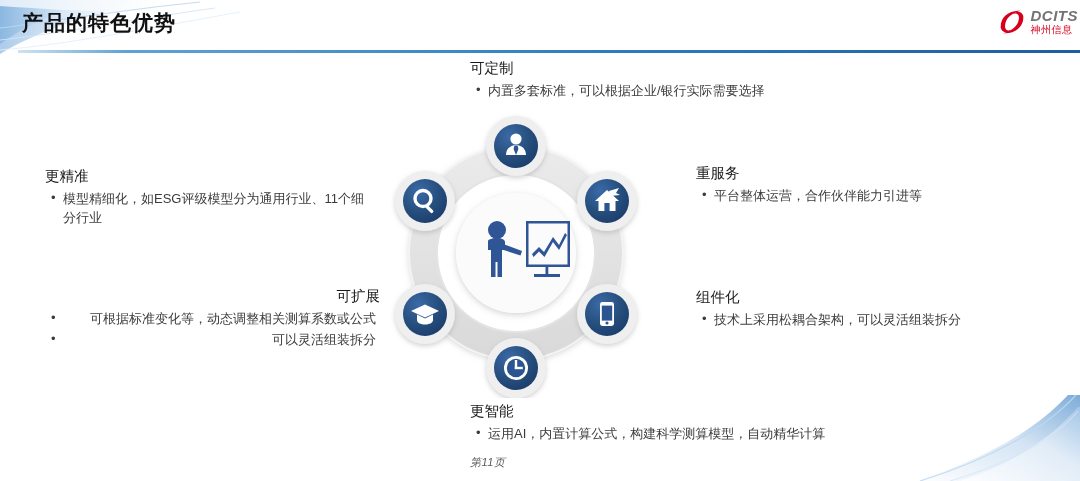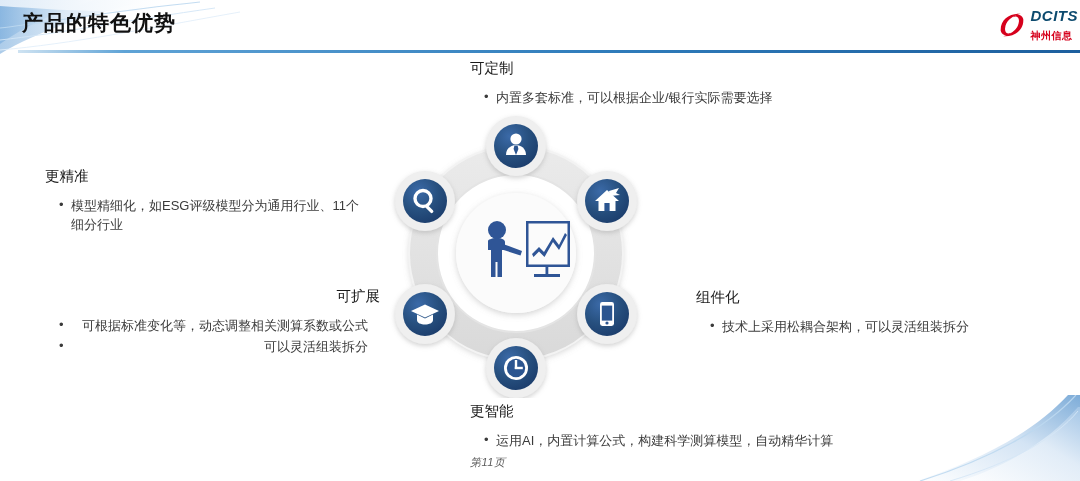--- a/index.html
+++ b/index.html
@@ -76,30 +76,30 @@
     display: flex;
     align-items: center;
     gap: 5px;
     z-index: 7;
   }
   .logo-mark { width: 28px; height: 26px; display:block; }
   .logo-text { line-height: 1; }
   .logo-name {
     font-size: 15px;
     font-weight: bold;
-    color: #0c4a6e;
+    color: #737373;
     letter-spacing: 0.5px;
     font-style: italic;
   }
   .logo-sub {
     font-size: 10px;
-    font-weight: bold;
+    font-weight: normal;
     color: #d6001c;
     letter-spacing: 0.5px;
-    margin-top: 8px;
+    margin-top: 2px;
   }
 
   
   .corner-swoosh {
     position: absolute;
     right: 0;
     bottom: 0;
     width: 260px;
     height: 86px;
     pointer-events: none;
@@ -119,21 +119,21 @@
     position: absolute;
   }
   .feature-title {
     font-size: 14.5px;
     font-weight: normal;
     color: #1a1a1a;
     margin: 0 0 5px 0;
     line-height: 1.2;
   }
   .feature-list {
-    margin: 12px;
+    margin: 4px;
     padding: 0;
     list-style: none;
   }
   .feature-item {
     position: relative;
     padding-left: 14px;
     font-size: 13px;
     color: #3b3b3b;
     line-height: 1.45;
     margin-bottom: 2px;
@@ -330,20 +330,26 @@
     </ul>
   </div>
 
   <div class="feature" id="feat-accurate">
     <div class="feature-title">更精准</div>
     <ul class="feature-list">
       <li class="feature-item">模型精细化，如ESG评级模型分为通用行业、11个细分行业</li>
     </ul>
   </div>
 
+  <div class="feature" id="feat-service">
+    <div class="feature-title">重服务</div>
+    <ul class="feature-list">
+      <li class="feature-item">平台整体运营，合作伙伴能力引进等</li>
+    </ul>
+  </div>
 
   <div class="feature" id="feat-extensible">
     <div class="feature-title">可扩展</div>
     <ul class="feature-list">
       <li class="feature-item">可根据标准变化等，动态调整相关测算系数或公式</li>
       <li class="feature-item">可以灵活组装拆分</li>
     </ul>
   </div>
 
   <div class="feature" id="feat-smart">

